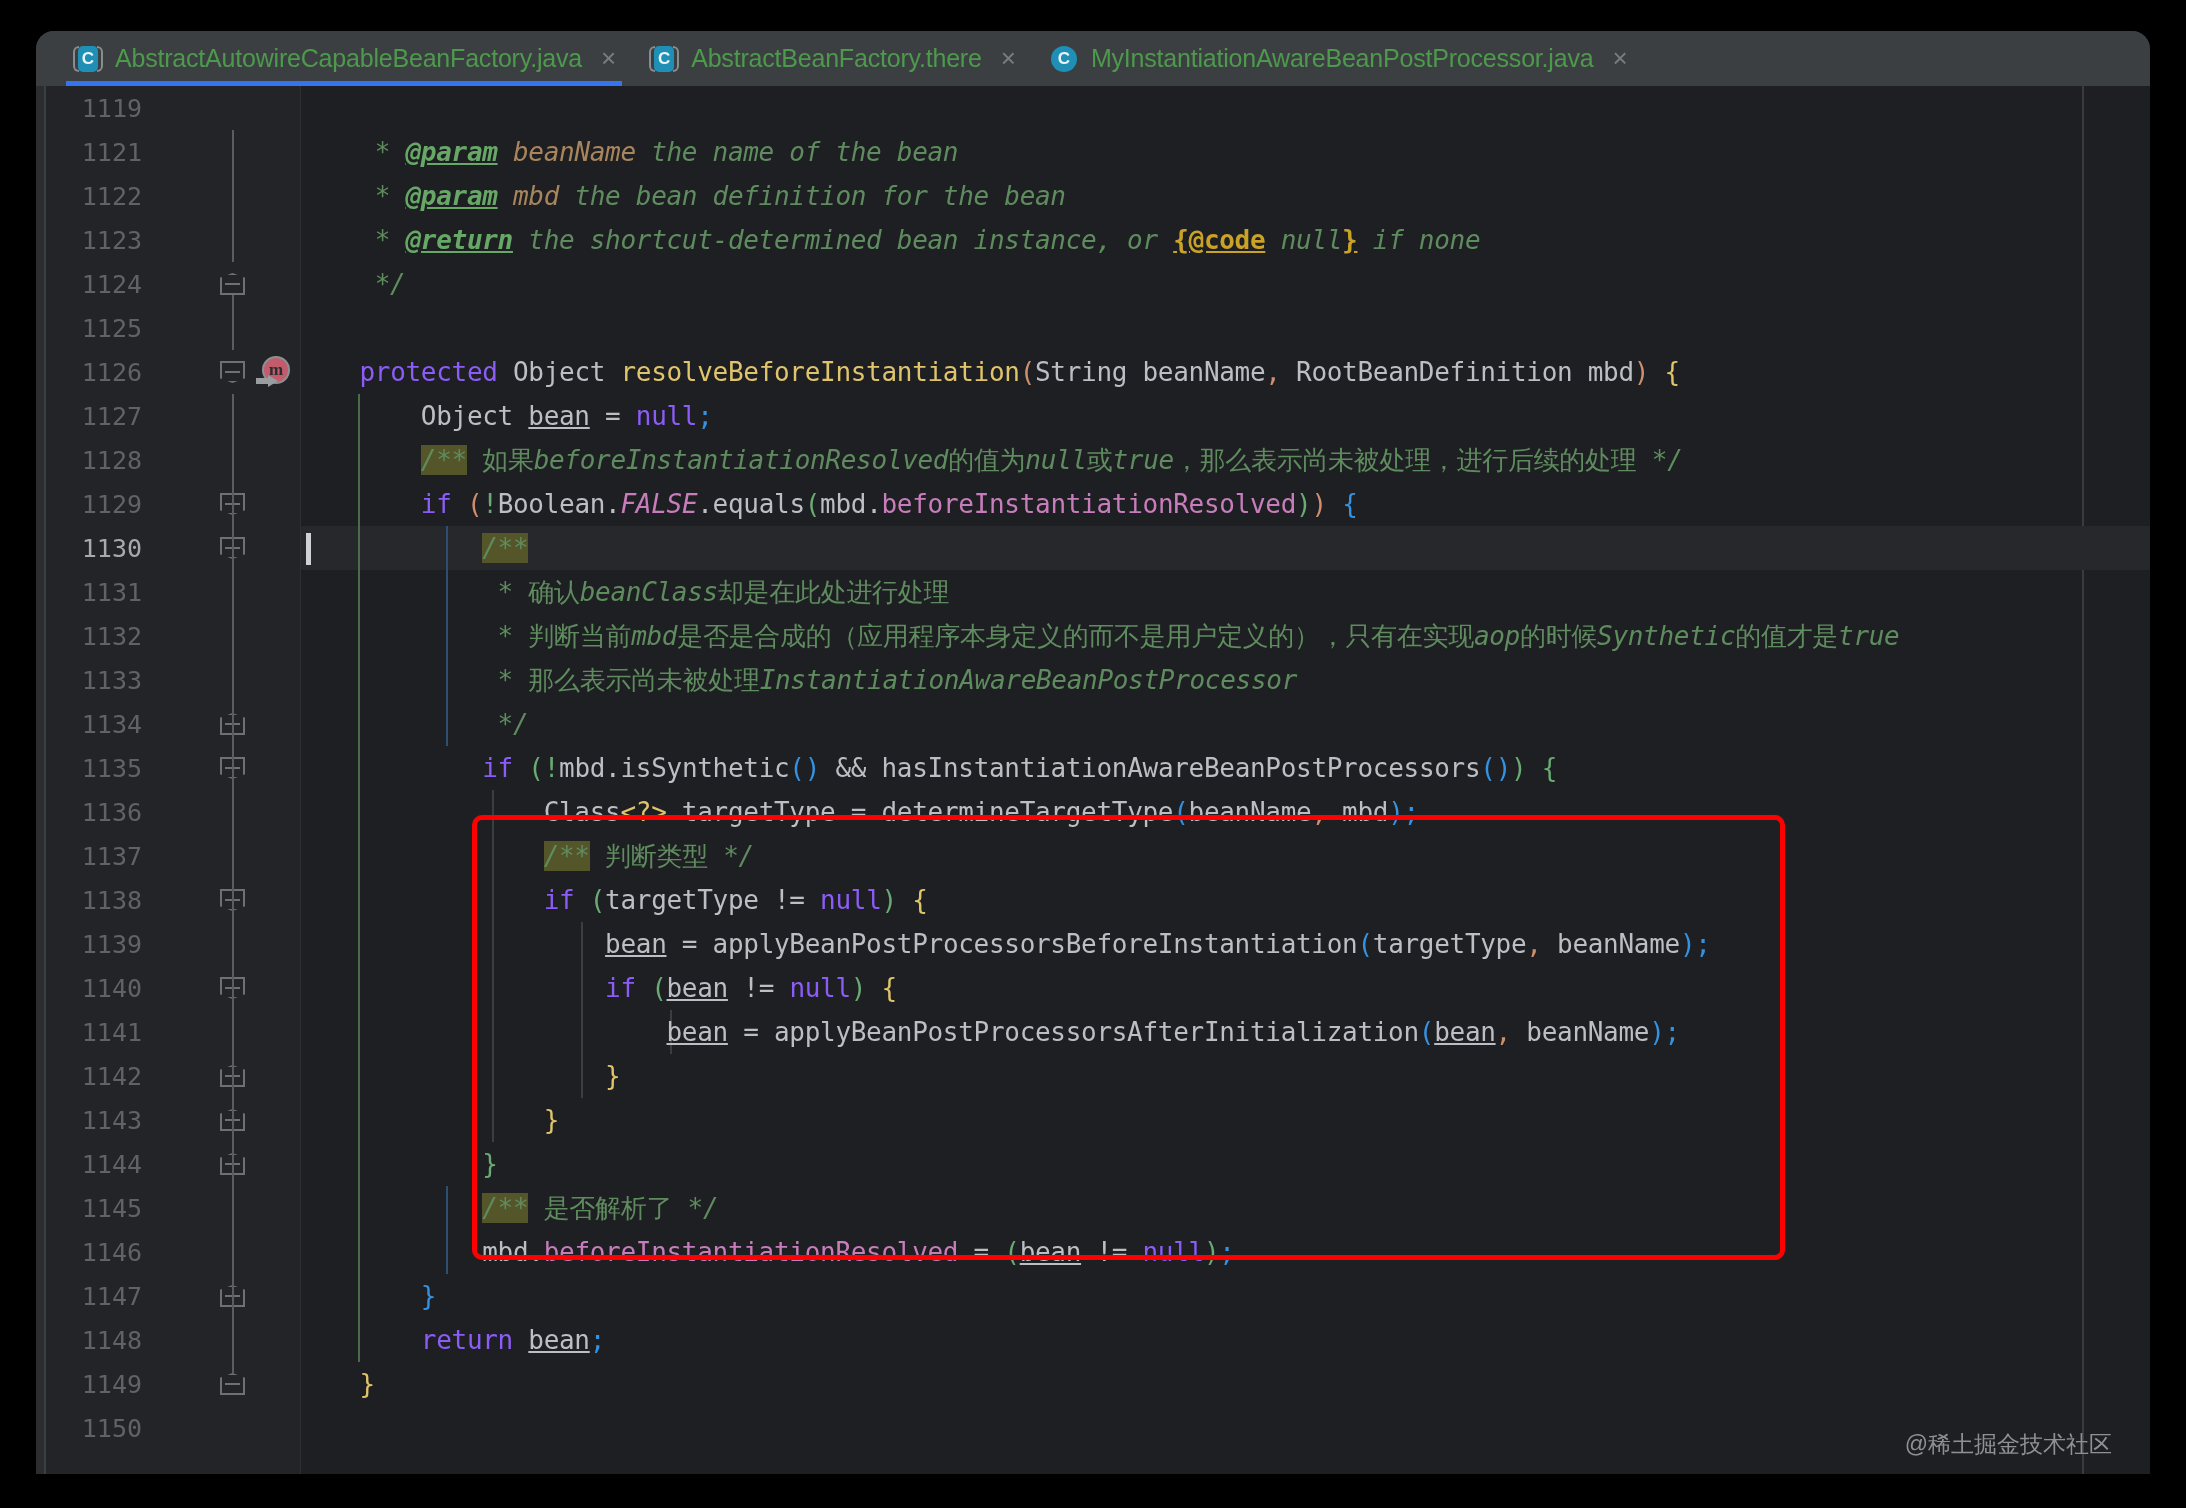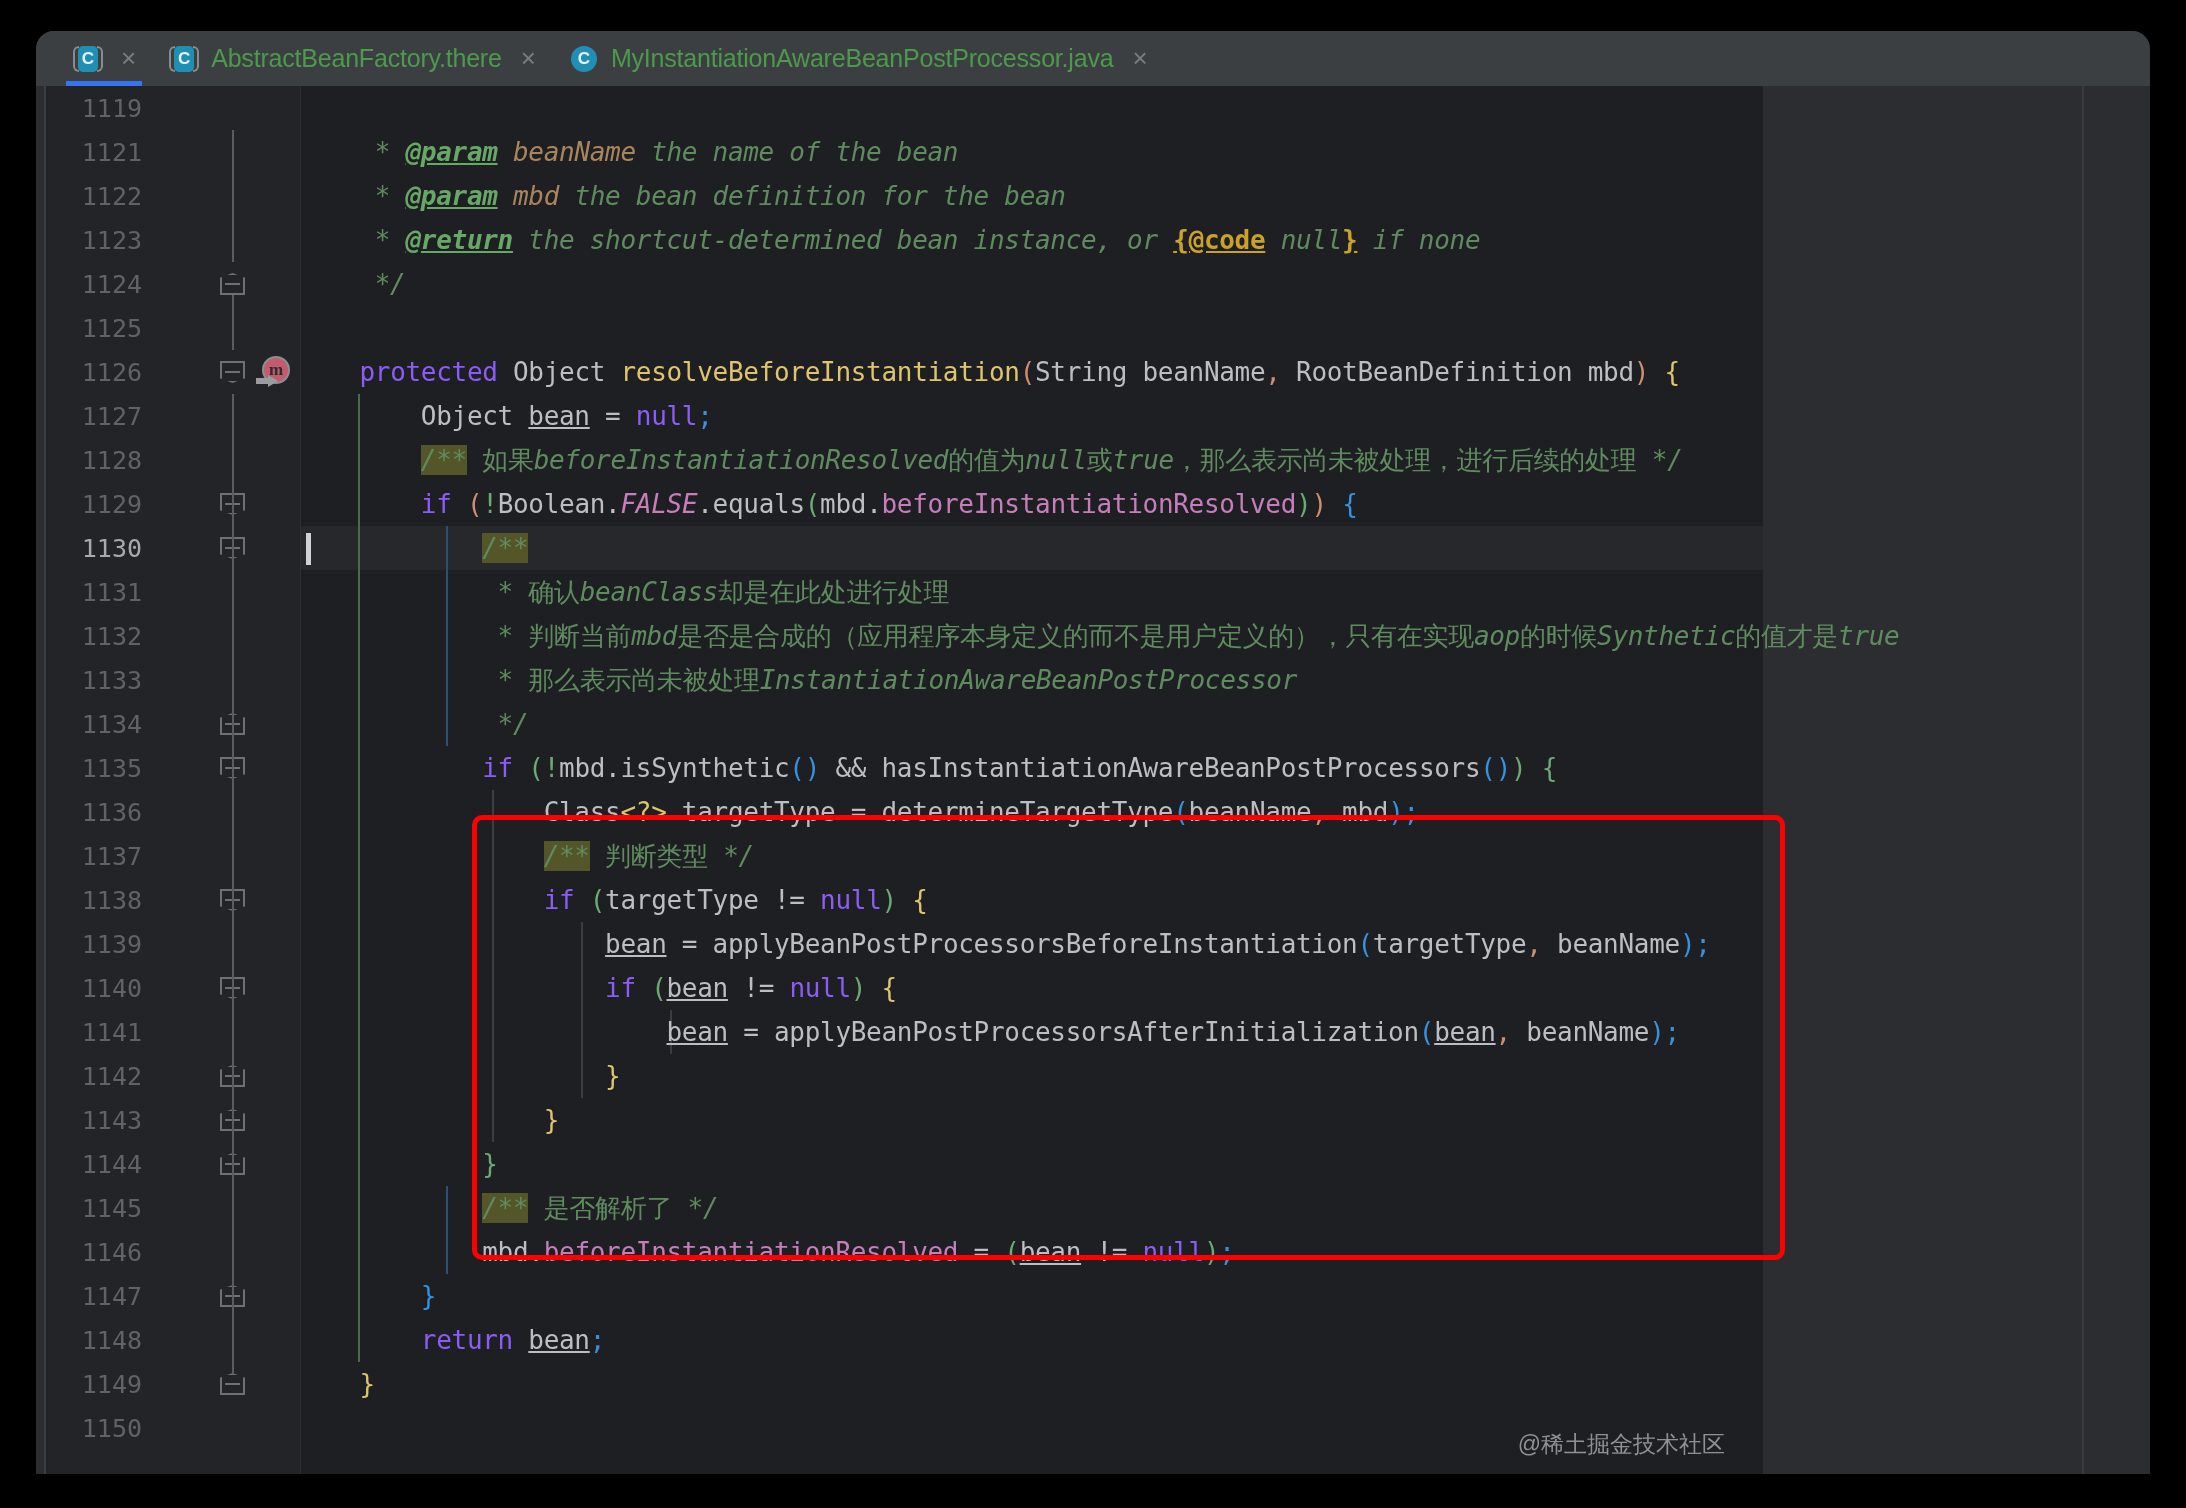--- a/index.html
+++ b/index.html
@@ -123,21 +123,21 @@
     left: 1px; top: 1px;
     width: 26px; height: 26px;
     border-radius: 50%;
   }
 
   
   .editor {
     position: absolute;
     left: 0;
     top: 55px;
-    width: 1727px;
+    width: 2114px;
     height: 1388px;
     background: #1e1f22;
   }
 
   
   .gutter-bg {
     position: absolute;
     left: 0; top: 0;
     width: 265px; height: 100%;
     background: #232427;
@@ -339,20 +339,21 @@
   <div class="ide-window">
 
     <div class="tabbar">
 
       <div class="tab">
         <span class="icon-class">
           <span class="brk l"></span>
           <span class="disc">C</span>
           <span class="brk r"></span>
         </span>
+        <span class="tab-label">AbstractAutowireCapableBeanFactory.java</span>
         <span class="tab-close">×</span>
         <span class="tab-underline"></span>
       </div>
 
       <div class="tab">
         <span class="icon-class">
           <span class="brk l"></span>
           <span class="disc">C</span>
           <span class="brk r"></span>
         </span>

